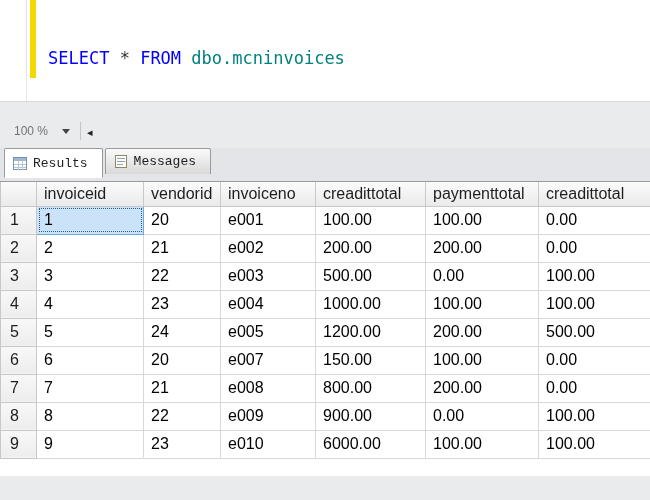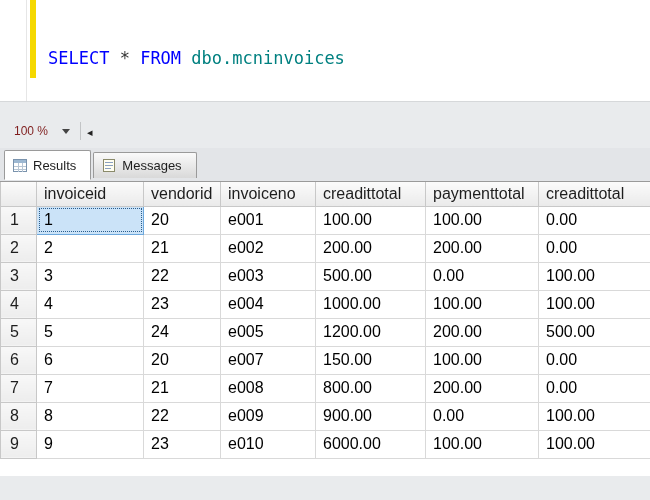--- a/index.html
+++ b/index.html
@@ -29,34 +29,34 @@
   .plain { color: #333333; }
   .obj { color: #008080; }
 
   
   .zoom-row {
     height: 46px; display: flex; align-items: flex-end;
     padding: 0 0 6px 8px; background: #e9ebed;
   }
   .zoom {
     display: flex; align-items: center; height: 22px; padding: 0 6px;
-    font-size: 12px; color: #7f1d1d; cursor: default;
+    font-size: 12px; color: #737373; cursor: default;
   }
   .zoom .zoom-arrow {
     margin-left: 14px; width: 0; height: 0;
     border-left: 4px solid transparent; border-right: 4px solid transparent;
     border-top: 5px solid #444; display: inline-block;
   }
   .zoom-sep { width: 1px; height: 18px; background: #c2c4c6; margin: 0 6px 2px 4px; }
   .splitter-arrow { font-size: 11px; color: #222; padding-bottom: 3px; cursor: default; }
 
   
   .tabs {
-    height: 34px; display: flex; align-items: center; padding-left: 4px;
-    background: #e3e5e8; border-bottom: 1px solid #9a9a9a;
+    height: 34px; display: flex; align-items: flex-start; padding-left: 4px;
+    background: #e3e5e8; border-bottom: 1px solid #9a9a9a; font-family: Liberation Mono, monospace;
   }
   .tab {
     display: flex; align-items: center; gap: 6px;
     height: 26px; padding: 0 14px 0 8px; font-size: 13px; color: #1e1e1e;
     border: 1px solid #9a9a9a; border-bottom: none;
     border-radius: 2px 2px 0 0; margin-right: 2px;
     background: linear-gradient(#fafafa, #d9d9d9);
     cursor: default;
   }
   .tab.active {

